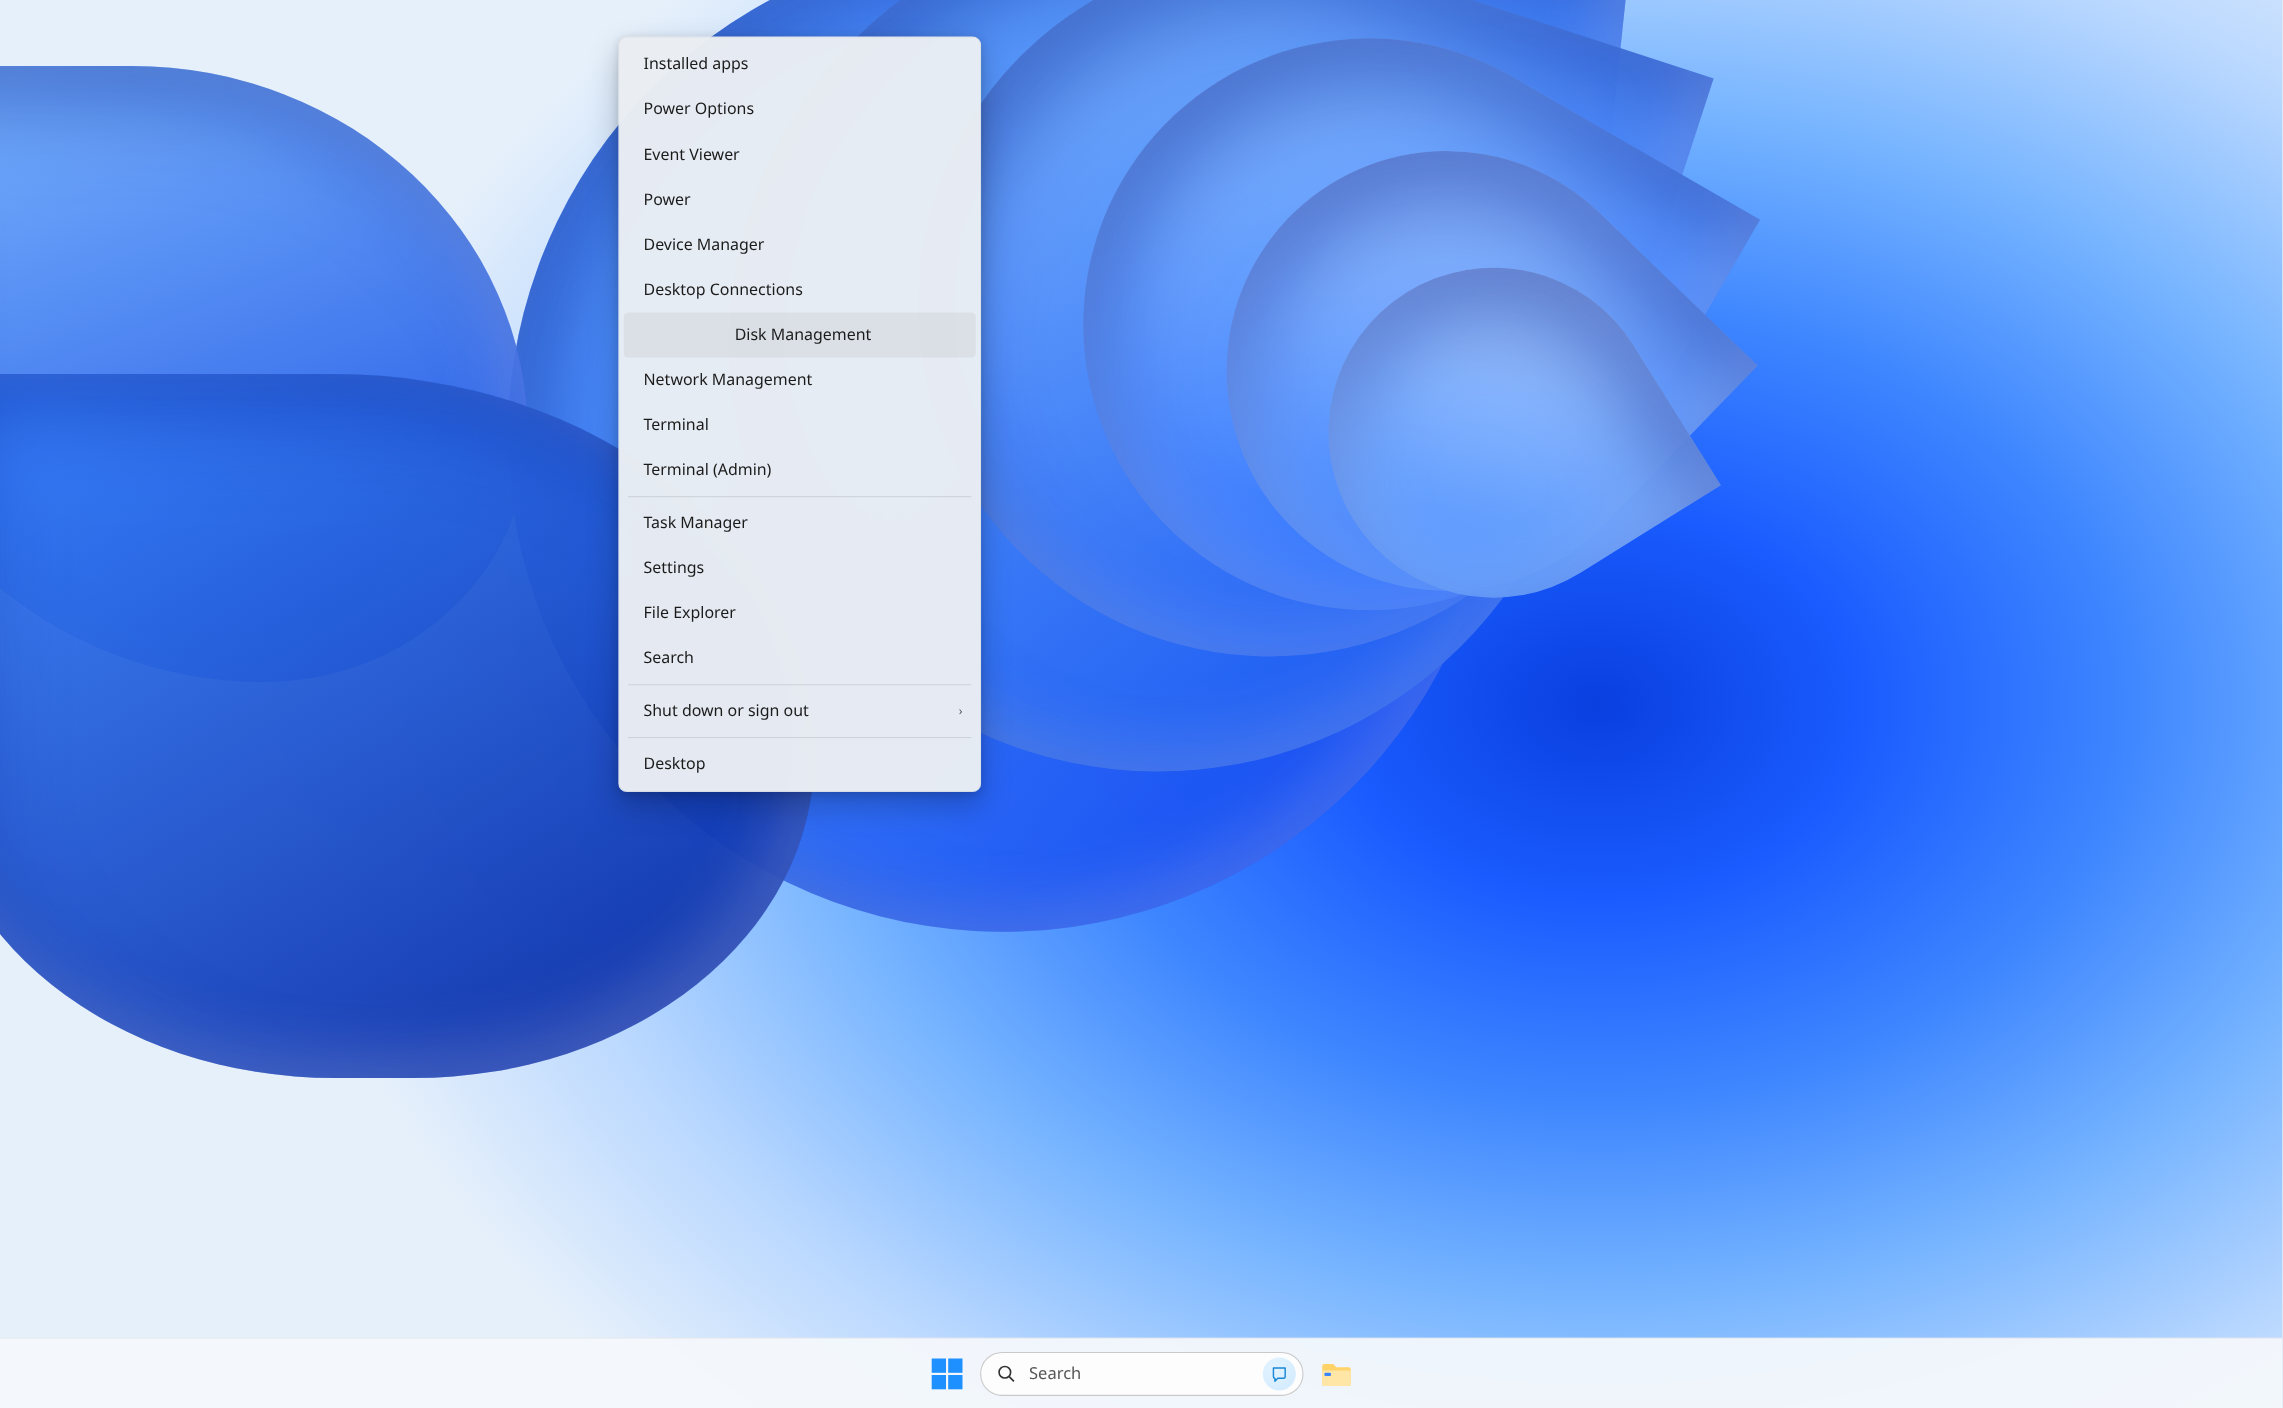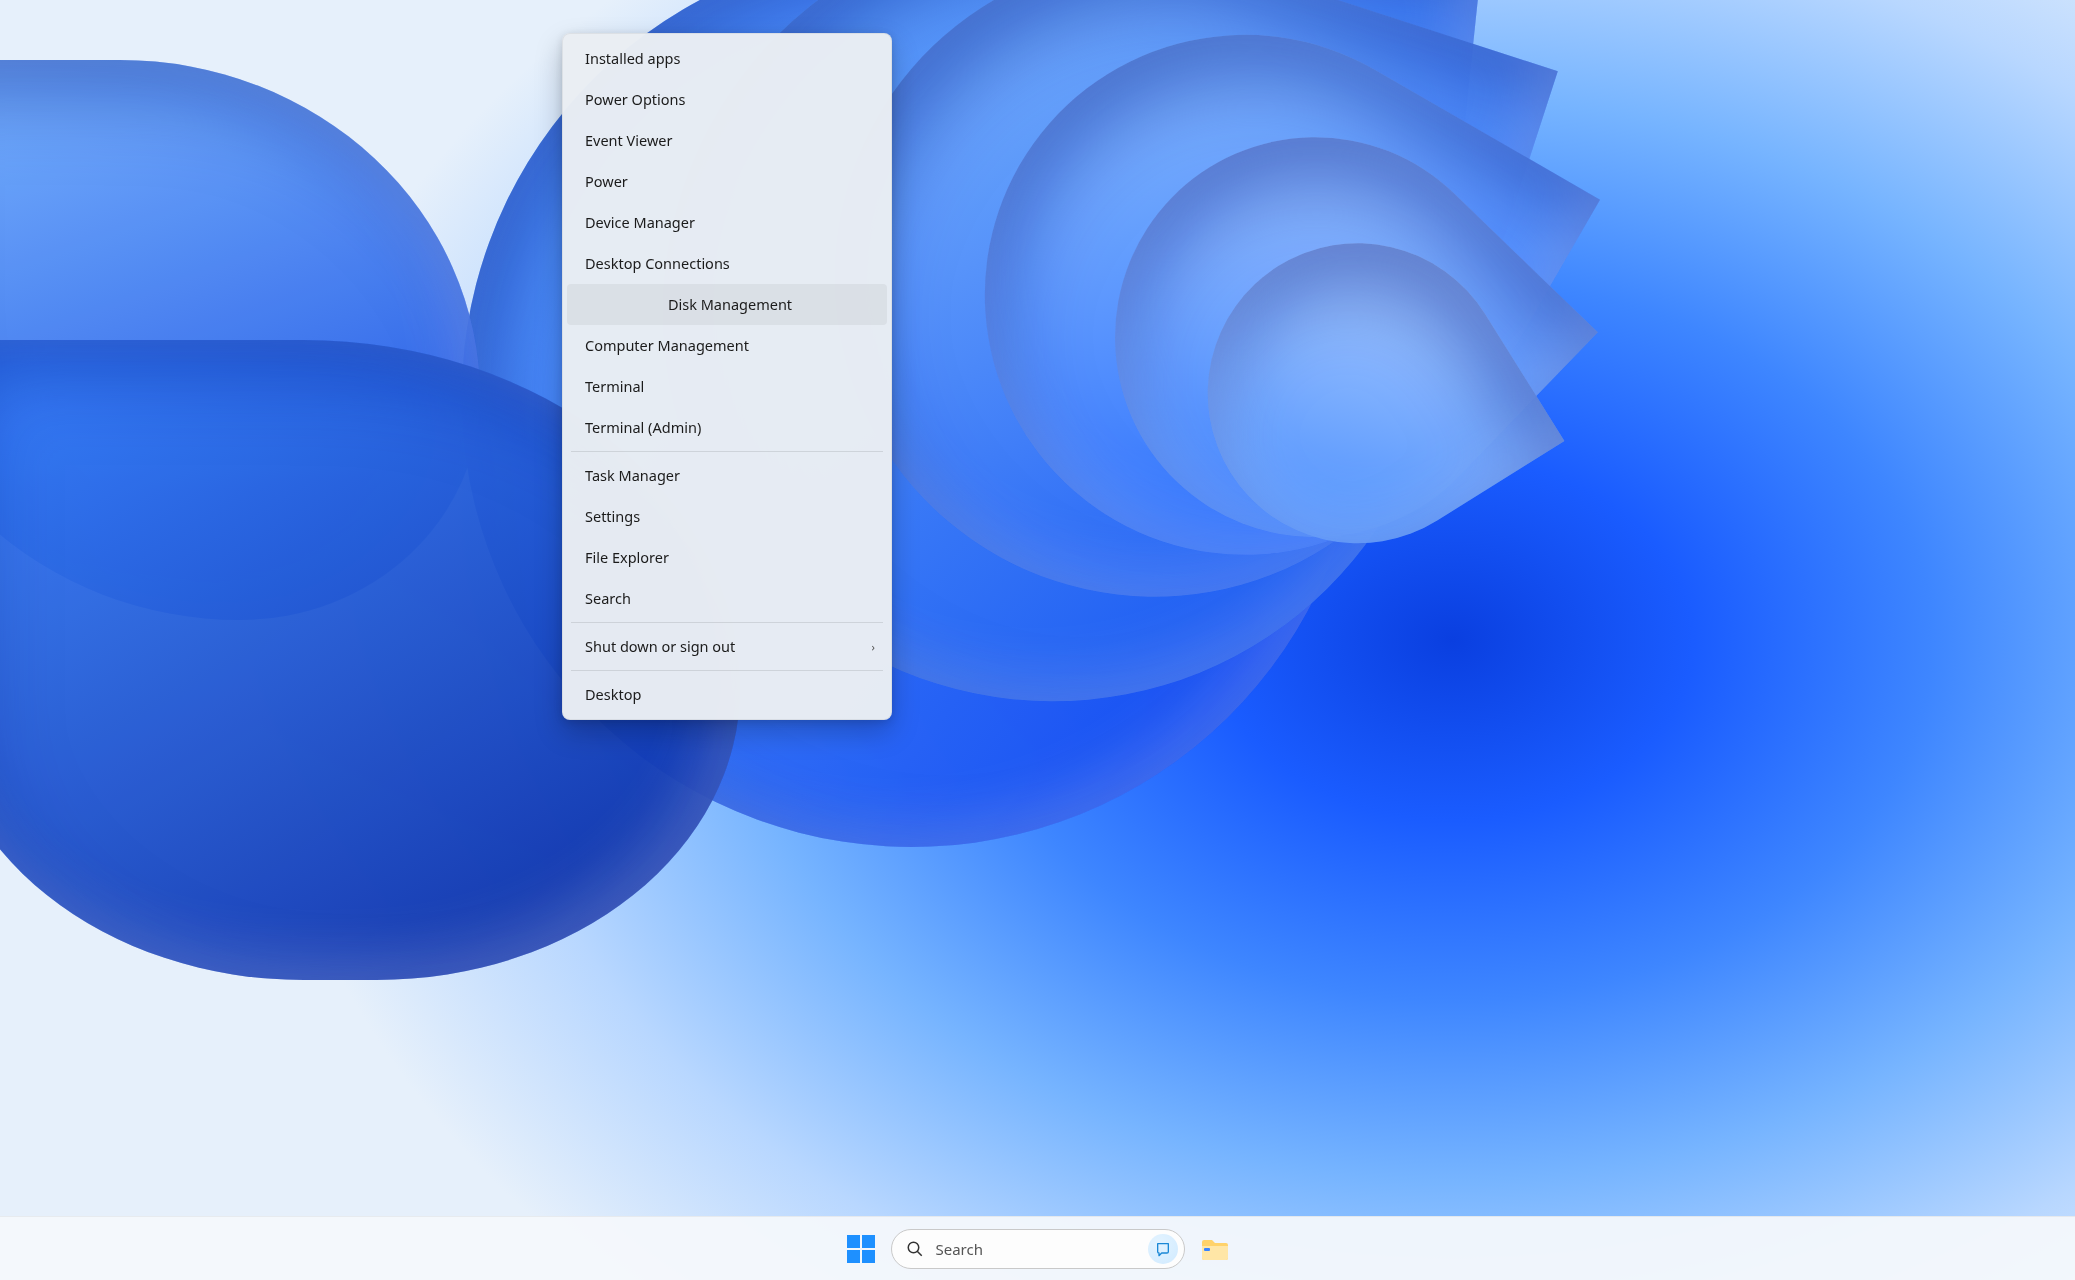--- a/index.html
+++ b/index.html
@@ -141,21 +141,21 @@
     <div class="menu-item">
       <span>Device Manager</span>
     </div>
     <div class="menu-item">
       <span>Desktop Connections</span>
     </div>
     <div class="menu-item hovered">
       <span>Disk Management</span>
     </div>
     <div class="menu-item">
-      <span>Computer Management</span>
+      <span>Network Management</span>
     </div>
     <div class="menu-item">
       <span>Terminal</span>
     </div>
     <div class="menu-item">
       <span>Terminal (Admin)</span>
     </div>
     <div class="menu-separator"></div>
     <div class="menu-item">
       <span>Task Manager</span>

